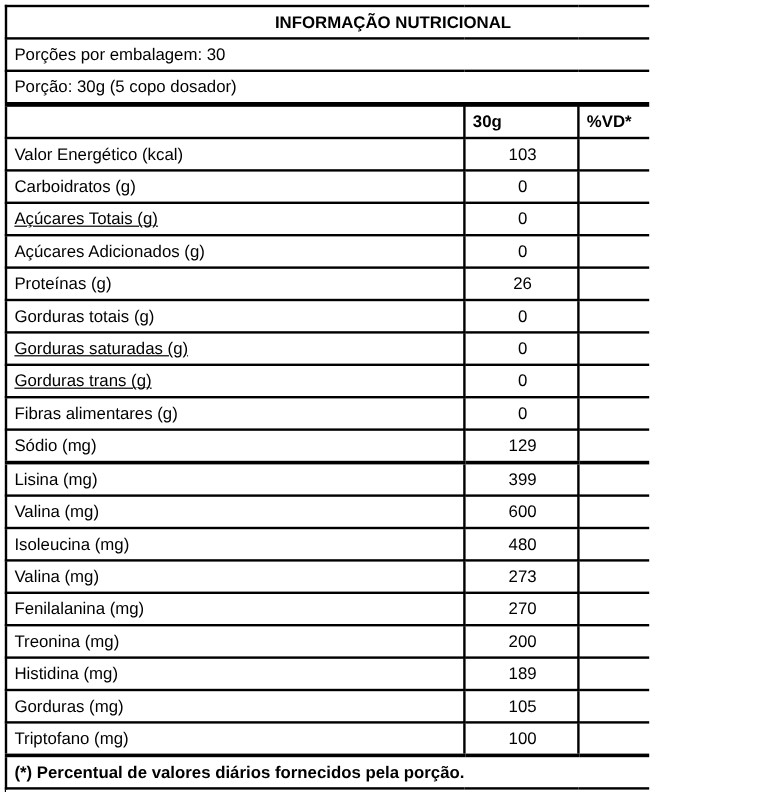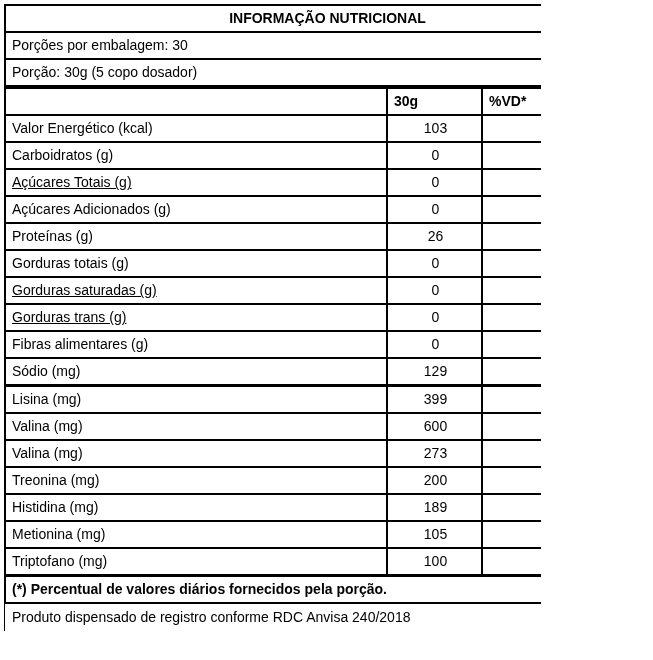--- a/index.html
+++ b/index.html
@@ -163,42 +163,52 @@
       <td class="num">399</td>
       <td class="num"></td>
     </tr>
 
     <tr>
       <td>Valina (mg)</td>
       <td class="num">600</td>
       <td class="num"></td>
     </tr>
 
+    <tr>
+      <td>Isoleucina (mg)</td>
+      <td class="num">480</td>
+      <td class="num"></td>
+    </tr>
 
     <tr>
       <td>Valina (mg)</td>
       <td class="num">273</td>
       <td class="num"></td>
     </tr>
 
+    <tr>
+      <td>Fenilalanina (mg)</td>
+      <td class="num">270</td>
+      <td class="num"></td>
+    </tr>
 
     <tr>
       <td>Treonina (mg)</td>
       <td class="num">200</td>
       <td class="num"></td>
     </tr>
 
     <tr>
       <td>Histidina (mg)</td>
       <td class="num">189</td>
       <td class="num"></td>
     </tr>
 
     <tr>
-      <td>Metionina (mg)</td>
+      <td>Gorduras (mg)</td>
       <td class="num">105</td>
       <td class="num"></td>
     </tr>
 
     <tr class="thick-bottom">
       <td>Triptofano (mg)</td>
       <td class="num">100</td>
       <td class="num"></td>
     </tr>
 

